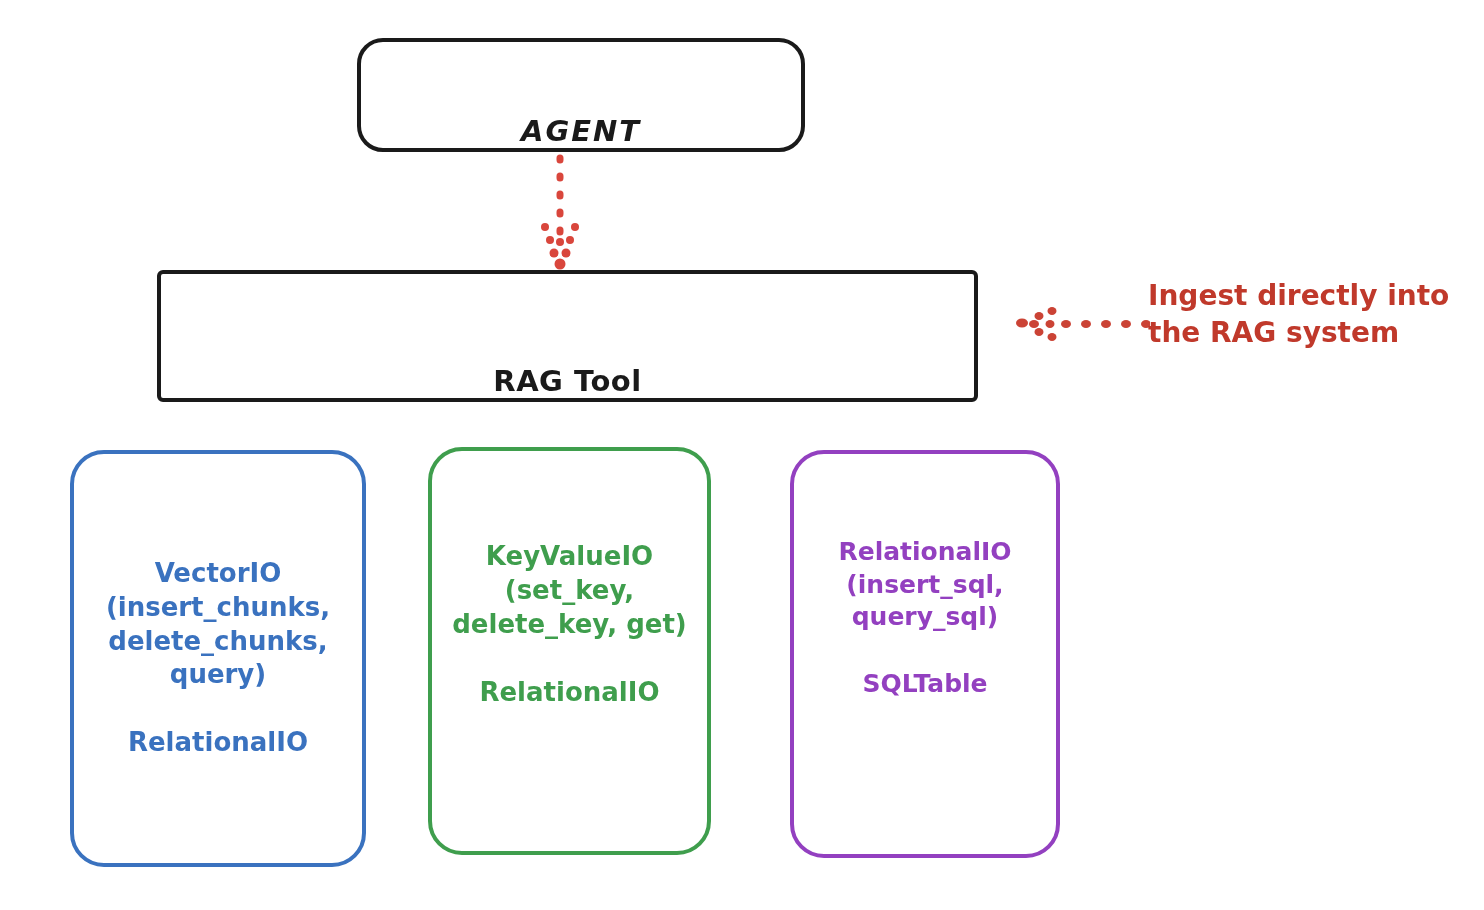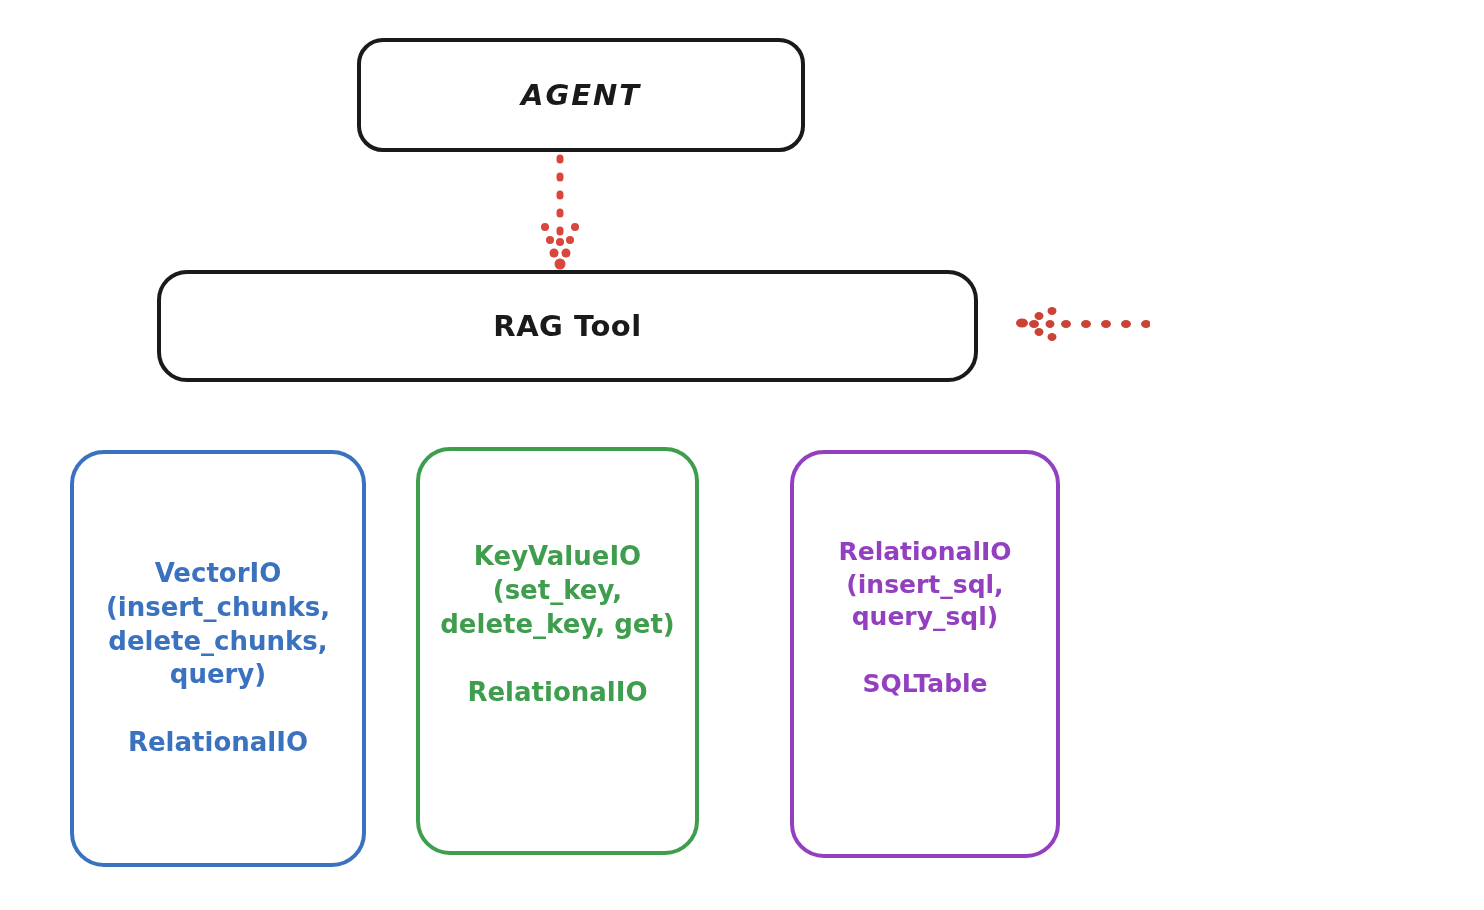--- a/index.html
+++ b/index.html
@@ -16,41 +16,41 @@
     width: 1484px;
     height: 910px;
     background: #ffffff;
     overflow: hidden;
   }
   .node {
     position: absolute;
     box-sizing: border-box;
     background: #ffffff;
     display: flex;
-    align-items: center;
+    align-items: flex-end;
     justify-content: center;
     text-align: center;
   }
 
   
   .node-black {
     border: 4px solid #1a1a1a;
     border-radius: 26px;
   }
   .label-black {
     color: #1a1a1a;
     font-family: "DejaVu Sans", sans-serif;
     font-style: italic;
     font-weight: 700;
     letter-spacing: 2px;
   }
   #agent-box { left: 357px; top: 38px; width: 448px; height: 114px; }
   #agent-label { font-size: 29px; }
 
-  #ragtool-box { left: 157px; top: 270px; width: 821px; height: 112px; border-radius: 30px; }
+  #ragtool-box { left: 157px; top: 270px; width: 821px; height: 132px; border-radius: 6px; }
   #ragtool-label {
     font-size: 29px;
     font-style: normal;
     letter-spacing: 0.5px;
   }
 
   
   .node-color {
     border-width: 4px;
     border-style: solid;
@@ -73,21 +73,21 @@
   }
   .index-line { margin-top: 34px; }
 
   #vector-box {
     left: 70px; top: 450px; width: 296px; height: 417px;
     border-color: #3a72bf;
   }
   #vector-box .api-line, #vector-box .index-line { color: #3a72bf; font-size: 26px; }
 
   #keyvalue-box {
-    left: 416px; top: 447px; width: 283px; height: 408px;
+    left: 428px; top: 447px; width: 283px; height: 408px;
     border-color: #3f9e4d;
   }
   #keyvalue-box .api-line, #keyvalue-box .index-line { color: #3f9e4d; font-size: 26px; }
   #keyvalue-box .stack { transform: translateY(-26px); }
 
   #relational-box {
     left: 790px; top: 450px; width: 270px; height: 408px;
     border-color: #9340c0;
   }
   #relational-box .api-line, #relational-box .index-line { color: #9340c0; font-size: 25px; }
@@ -154,20 +154,22 @@
 
       <ellipse cx="42" cy="15" rx="4.5" ry="4"></ellipse>
       <ellipse cx="42" cy="41" rx="4.5" ry="4"></ellipse>
       <ellipse cx="29" cy="20" rx="4.5" ry="4"></ellipse>
       <ellipse cx="29" cy="36" rx="4.5" ry="4"></ellipse>
       <ellipse cx="24" cy="28" rx="5" ry="4"></ellipse>
       <ellipse cx="12" cy="27" rx="6" ry="4.5"></ellipse>
     </g>
   </svg>
 
+  <div id="ingest-note">Ingest directly into
+the RAG system</div>
 
   <div class="node node-color" id="vector-box">
     <div class="stack">
       <div class="api-line">VectorIO
 (insert_chunks,
 delete_chunks,
 query)</div>
       <div class="index-line">RelationalIO</div>
     </div>
   </div>

